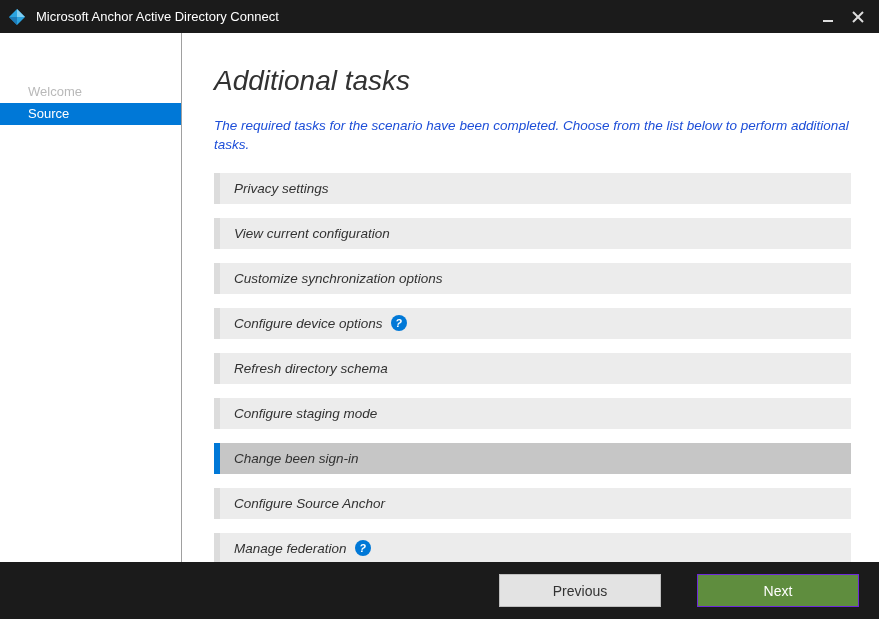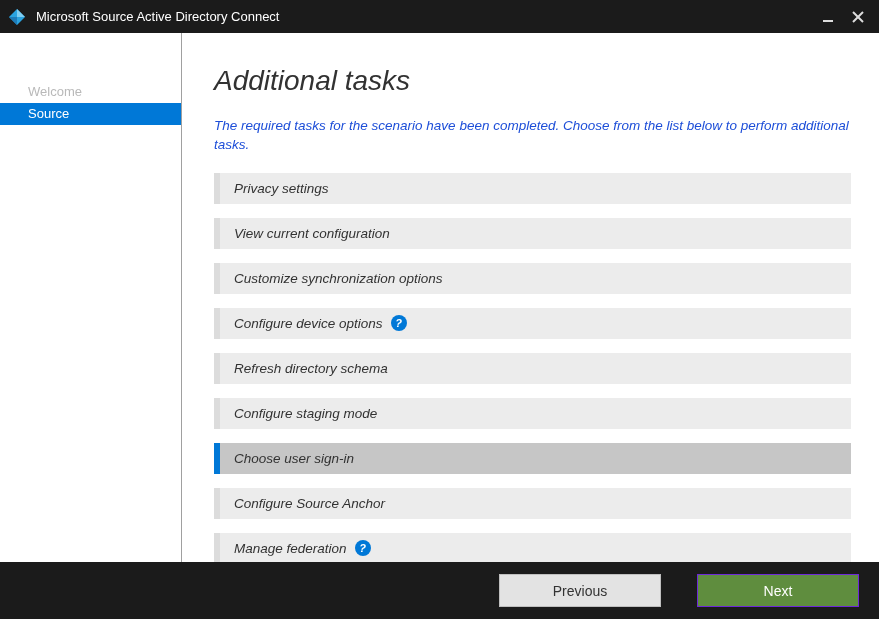--- a/index.html
+++ b/index.html
@@ -167,21 +167,21 @@
 
 <div class="titlebar">
   <span class="logo">
     <svg width="18" height="18" viewBox="0 0 18 18">
       <rect x="0" y="0" width="18" height="18" fill="none"></rect>
       <polygon points="9,1 17,9 9,17 1,9" fill="#2aa3e0"></polygon>
       <polygon points="9,1 17,9 9,9" fill="#7ecdf1"></polygon>
       <polygon points="1,9 9,9 9,17" fill="#1e7bb8"></polygon>
     </svg>
   </span>
-  <span class="title">Microsoft Source Active Directory Connect</span>
+  <span class="title">Microsoft Anchor Active Directory Connect</span>
   <span class="winbtn">
     <svg width="12" height="12" viewBox="0 0 12 12">
         <rect x="1" y="9" width="10" height="2" fill="#ddd"></rect>
       </svg>
   </span>
   <span class="winbtn">
     <svg width="12" height="12" viewBox="0 0 12 12">
         <line x1="1" y1="1" x2="11" y2="11" stroke="#ddd" stroke-width="2"></line>
         <line x1="11" y1="1" x2="1" y2="11" stroke="#ddd" stroke-width="2"></line>
       </svg>
@@ -219,21 +219,21 @@
         <div class="task-item">
           <div class="bar"></div>
           <span class="label">Refresh directory schema</span>
         </div>
         <div class="task-item">
           <div class="bar"></div>
           <span class="label">Configure staging mode</span>
         </div>
         <div class="task-item selected">
           <div class="bar"></div>
-          <span class="label">Choose user sign-in</span>
+          <span class="label">Change been sign-in</span>
         </div>
         <div class="task-item">
           <div class="bar"></div>
           <span class="label">Configure Source Anchor</span>
         </div>
         <div class="task-item">
           <div class="bar"></div>
           <span class="label">Manage federation</span>
           <span class="help-icon">?</span>
         </div>

